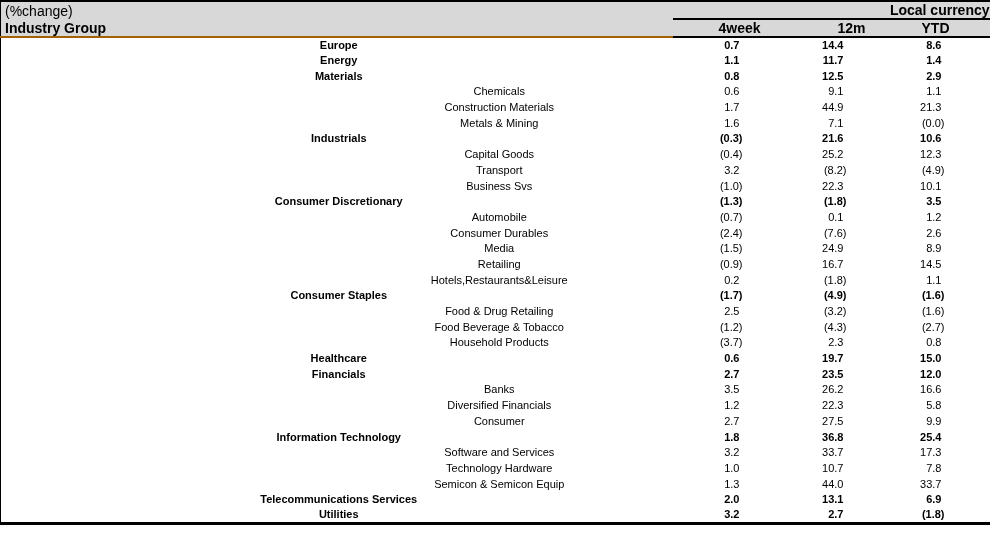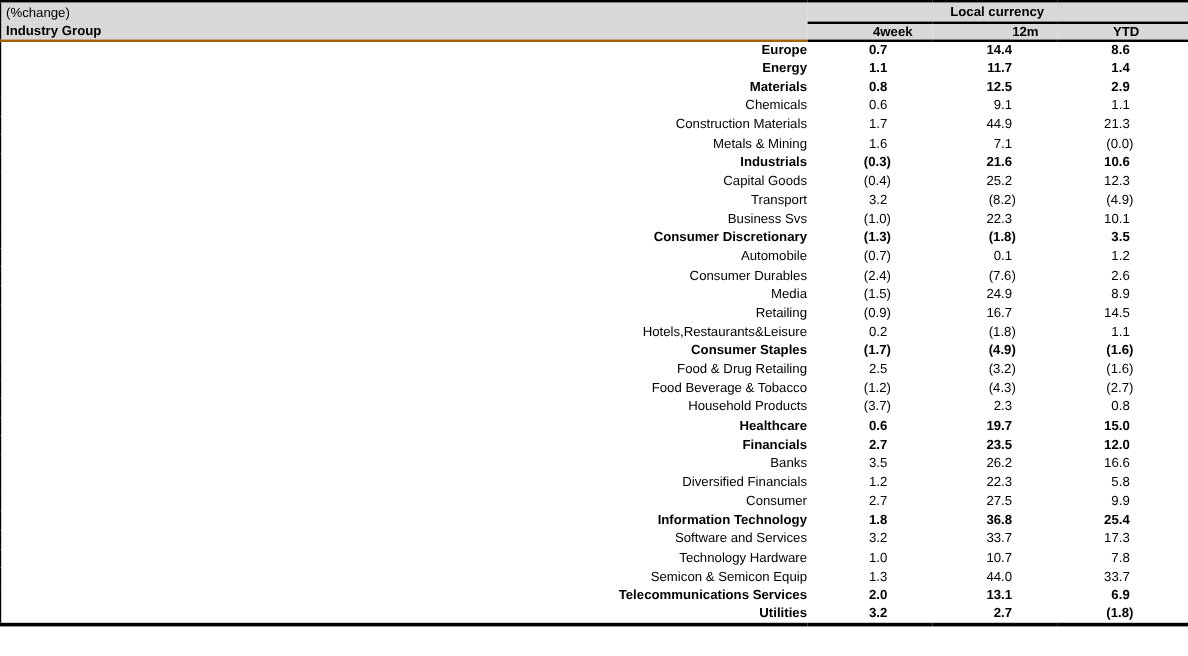--- a/index.html
+++ b/index.html
@@ -20,34 +20,34 @@
     border-right: 2px solid #000;
     border-bottom: 3px solid #000;
     font-size: 11px;
     color: #000;
   }
   col.c-label  { width: 672px; }
   col.c-4week  { width: 104px; }
   col.c-12m    { width: 104px; }
   col.c-ytd    { width: 110px; }
 
-  thead td, thead th { background: #d8d8d8; font-size: 11px; padding: 0; vertical-align: middle; }
+  thead td, thead th { background: #d8d8d8; font-size: 14px; padding: 0; vertical-align: middle; }
   tr.hdr-top { height: 18px; }
   tr.hdr-cols { height: 15px; }
   td.corner { text-align: left; padding-left: 4px; font-weight: normal; }
-  td.lc { text-align: center; font-weight: bold; border-bottom: 2px solid #000; }
+  td.lc { text-align: right; font-weight: bold; border-bottom: 2px solid #000; }
   th.industry-group { text-align: left; padding-left: 4px; font-weight: bold; border-bottom: 2px solid #a16207; }
   th.colhead { font-weight: bold; text-align: right; border-bottom: 2px solid #000; }
   th.colhead.h-4week { padding-right: 16px; }
   th.colhead.h-12m   { padding-right: 15px; }
   th.colhead.h-ytd   { padding-right: 40px; }
 
   tbody tr { height: 15.7px; }
   tbody td { padding: 0; vertical-align: middle; line-height: 1; }
-  td.label { text-align: right; padding-left: 4px; }
+  td.label { text-align: center; padding-left: 4px; }
   tr.group td { font-weight: bold; }
   tr.sub td.label { padding-left: 325px; font-weight: normal; }
   td.num { text-align: right; white-space: pre; }
   td.num.n-4week { padding-right: 34px; }
   td.num.n-12m   { padding-right: 34px; }
   td.num.n-ytd   { padding-right: 45px; }
 </style>
 </head>
 <body>
 

